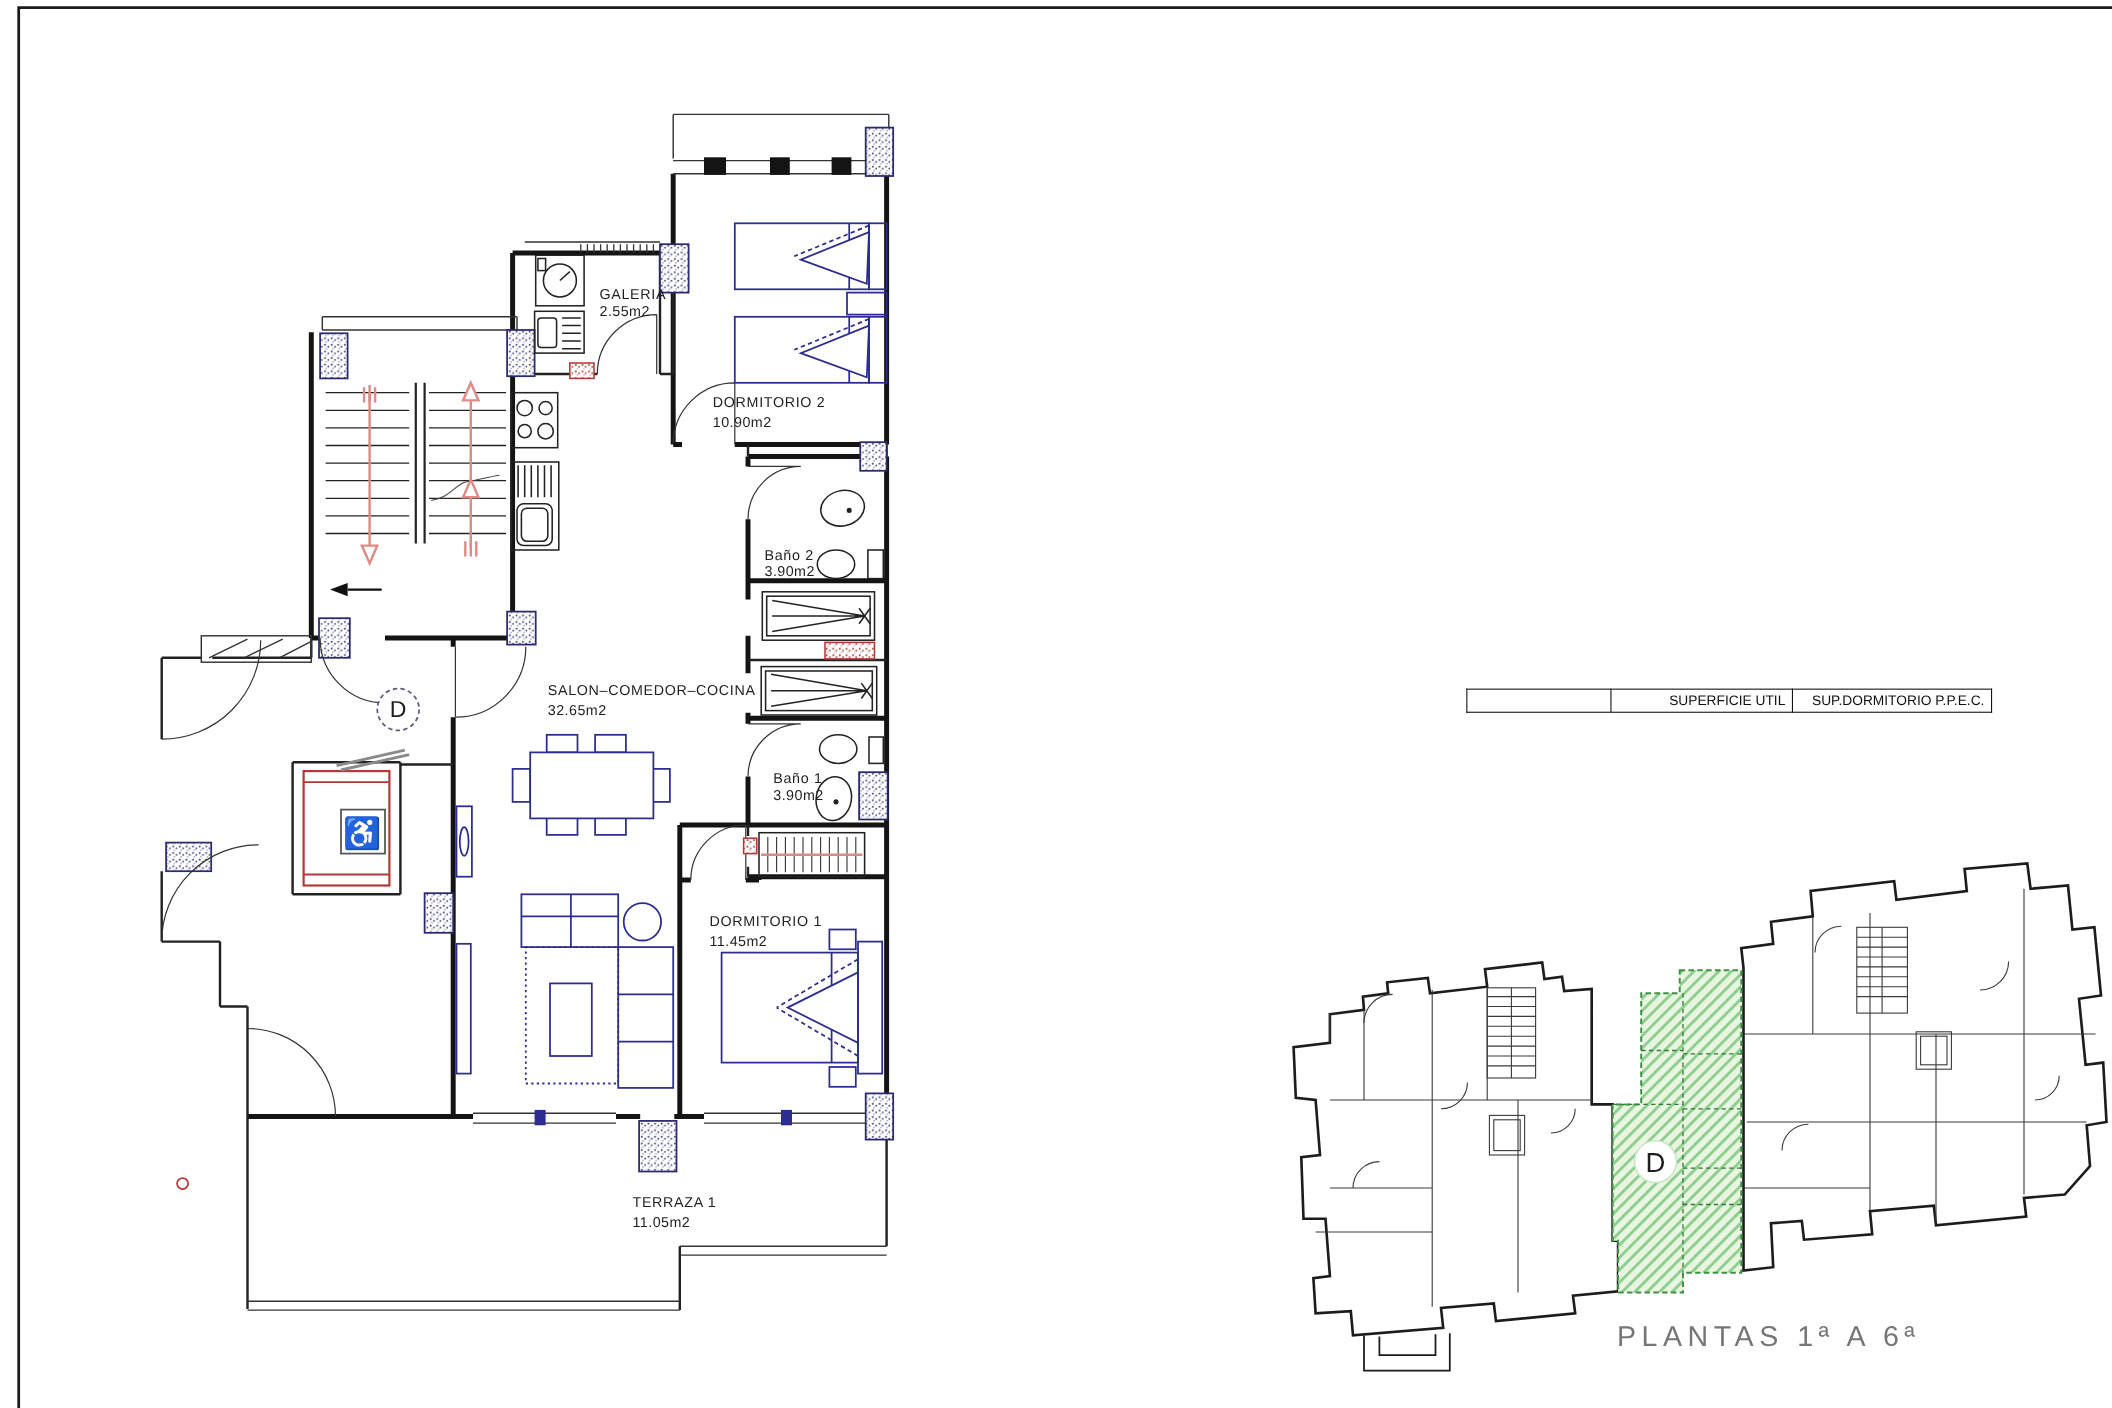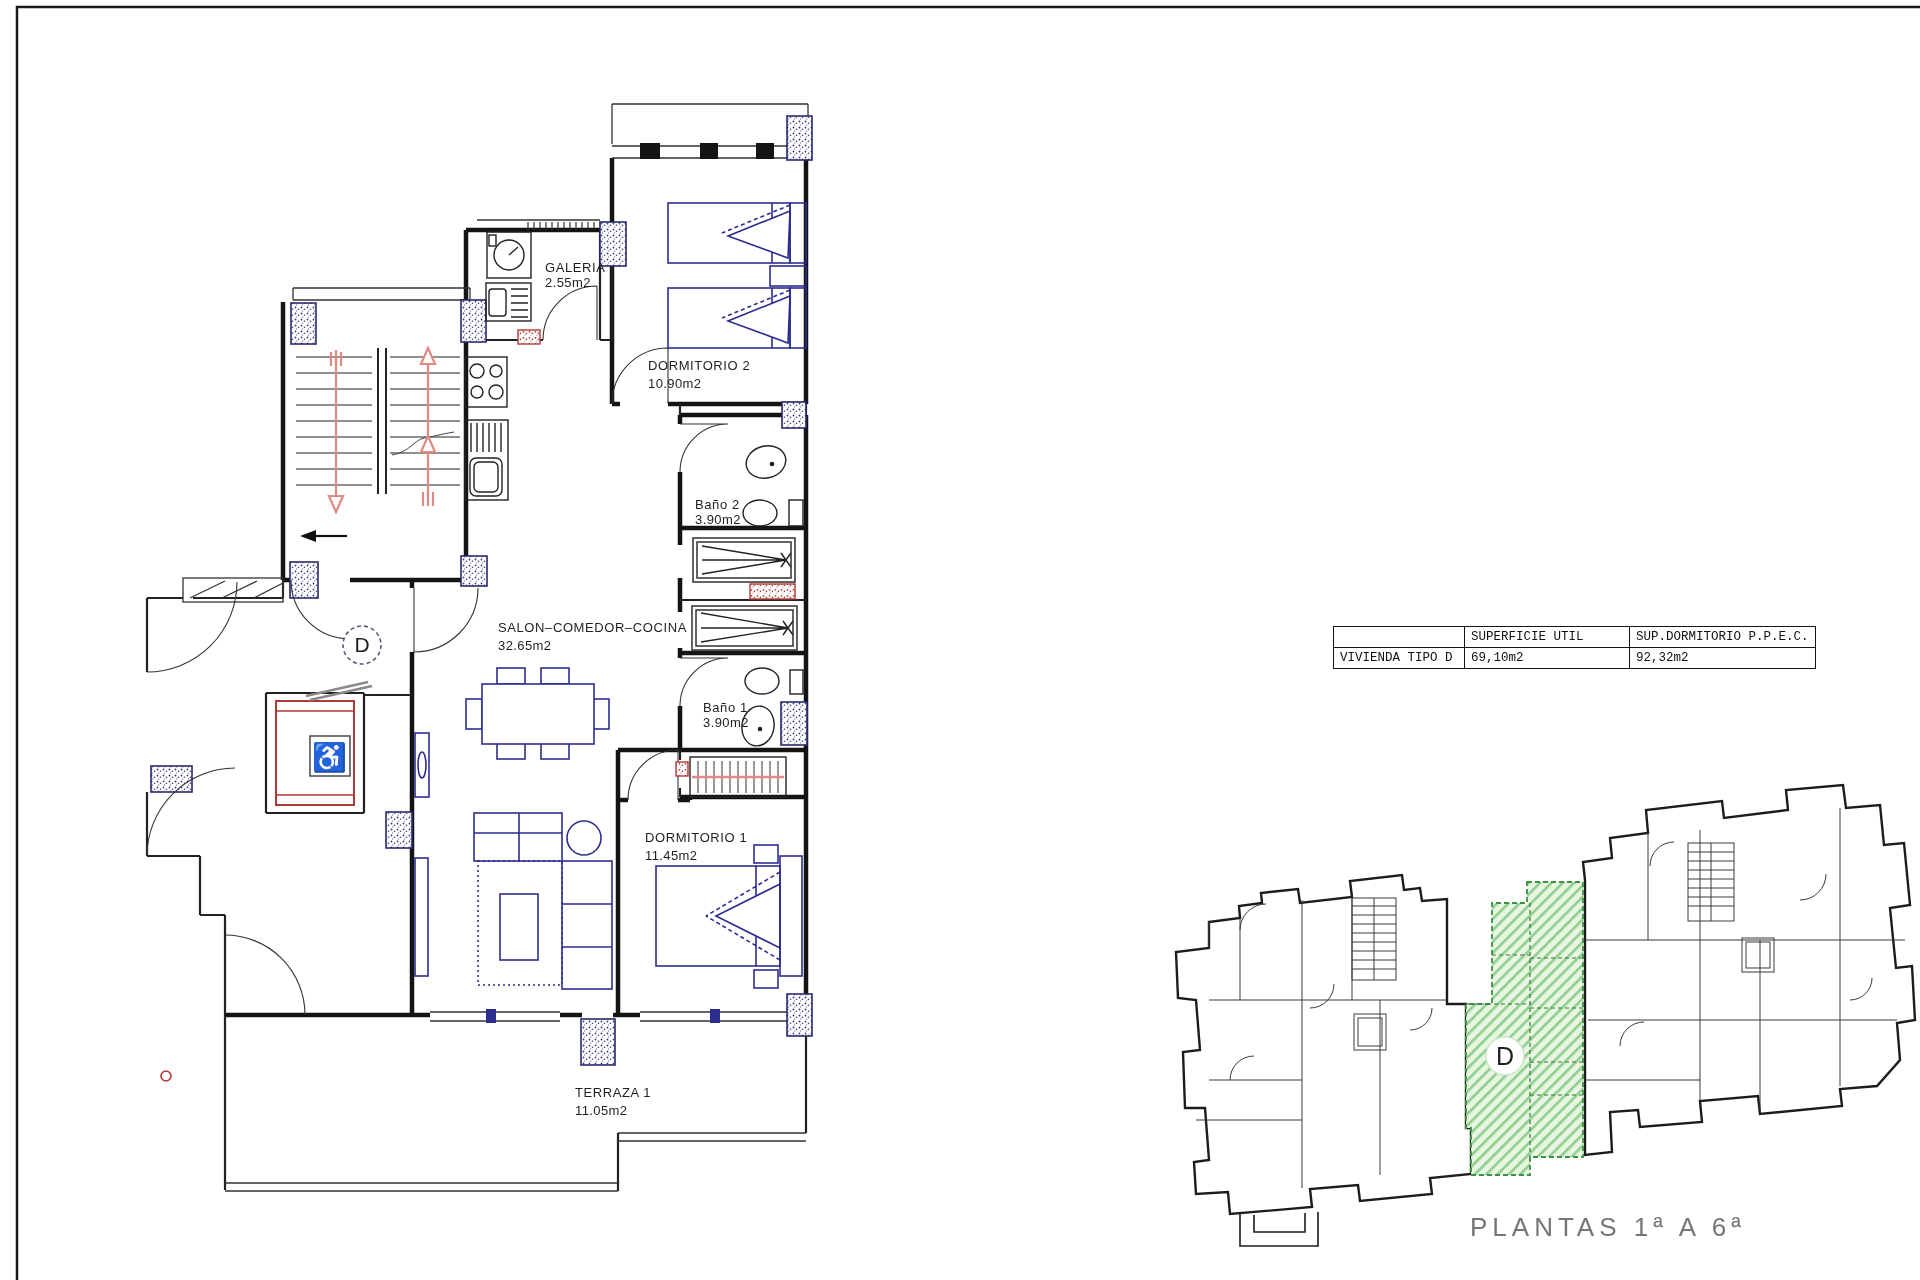--- a/index.html
+++ b/index.html
@@ -6,29 +6,29 @@
   .sheet{position:relative;width:1920px;height:1280px;background:#ffffff;
          font-family:"Liberation Sans",sans-serif;overflow:hidden;}
   .sheet svg{position:absolute;left:0;top:0;}
   svg text{font-family:"Liberation Sans",sans-serif;fill:#1f1f1f;}
   .room-name{font-size:13px;letter-spacing:.6px;}
   .room-area{font-size:13px;letter-spacing:.4px;}
 
   
   .area-table{position:absolute;left:1333px;top:626px;border-collapse:collapse;
               font-size:12.5px;color:#111;}
-  .area-table td{border:1.6px solid #141414;text-align:left;
-                 height:20px;padding:0 6px;white-space:nowrap;font-family:Liberation Mono, monospace;}
+  .area-table td{border:1.6px solid #141414;text-align:right;
+                 height:20px;padding:0 6px;white-space:nowrap;}
   .area-table .c0{width:118px;}
   .area-table .c1{width:152px;}
   .area-table .c2{width:168px;}
 
   
   .keyplan-caption{position:absolute;left:1470px;top:1200px;width:320px;
-      font-size:26px;color:#767676;letter-spacing:5px;white-space:nowrap;margin-top:12px;}
+      font-size:26px;color:#767676;letter-spacing:5px;white-space:nowrap;}
 </style>
 </head>
 <body>
 
 <div class="sheet">
 
 <svg width="1920" height="1280" viewBox="0 0 1920 1280">
   <defs>
     <pattern id="spkB" width="6" height="6" patternUnits="userSpaceOnUse">
       <rect width="6" height="6" fill="#ffffff"></rect>
@@ -334,23 +334,18 @@
   </g>
 </svg>
 
 <table class="area-table">
   <tbody>
     <tr>
       <td class="c0"></td>
       <td class="c1">SUPERFICIE UTIL</td>
       <td class="c2">SUP.DORMITORIO P.P.E.C.</td>
     </tr>
-    <tr>
-      <td class="c0">VIVIENDA TIPO D</td>
-      <td class="c1">69,10m2</td>
-      <td class="c2">92,32m2</td>
-    </tr>
   </tbody>
 </table>
 
 <div class="keyplan-caption">PLANTAS 1ª A 6ª</div>
 
 </div>
 
 </body></html>

